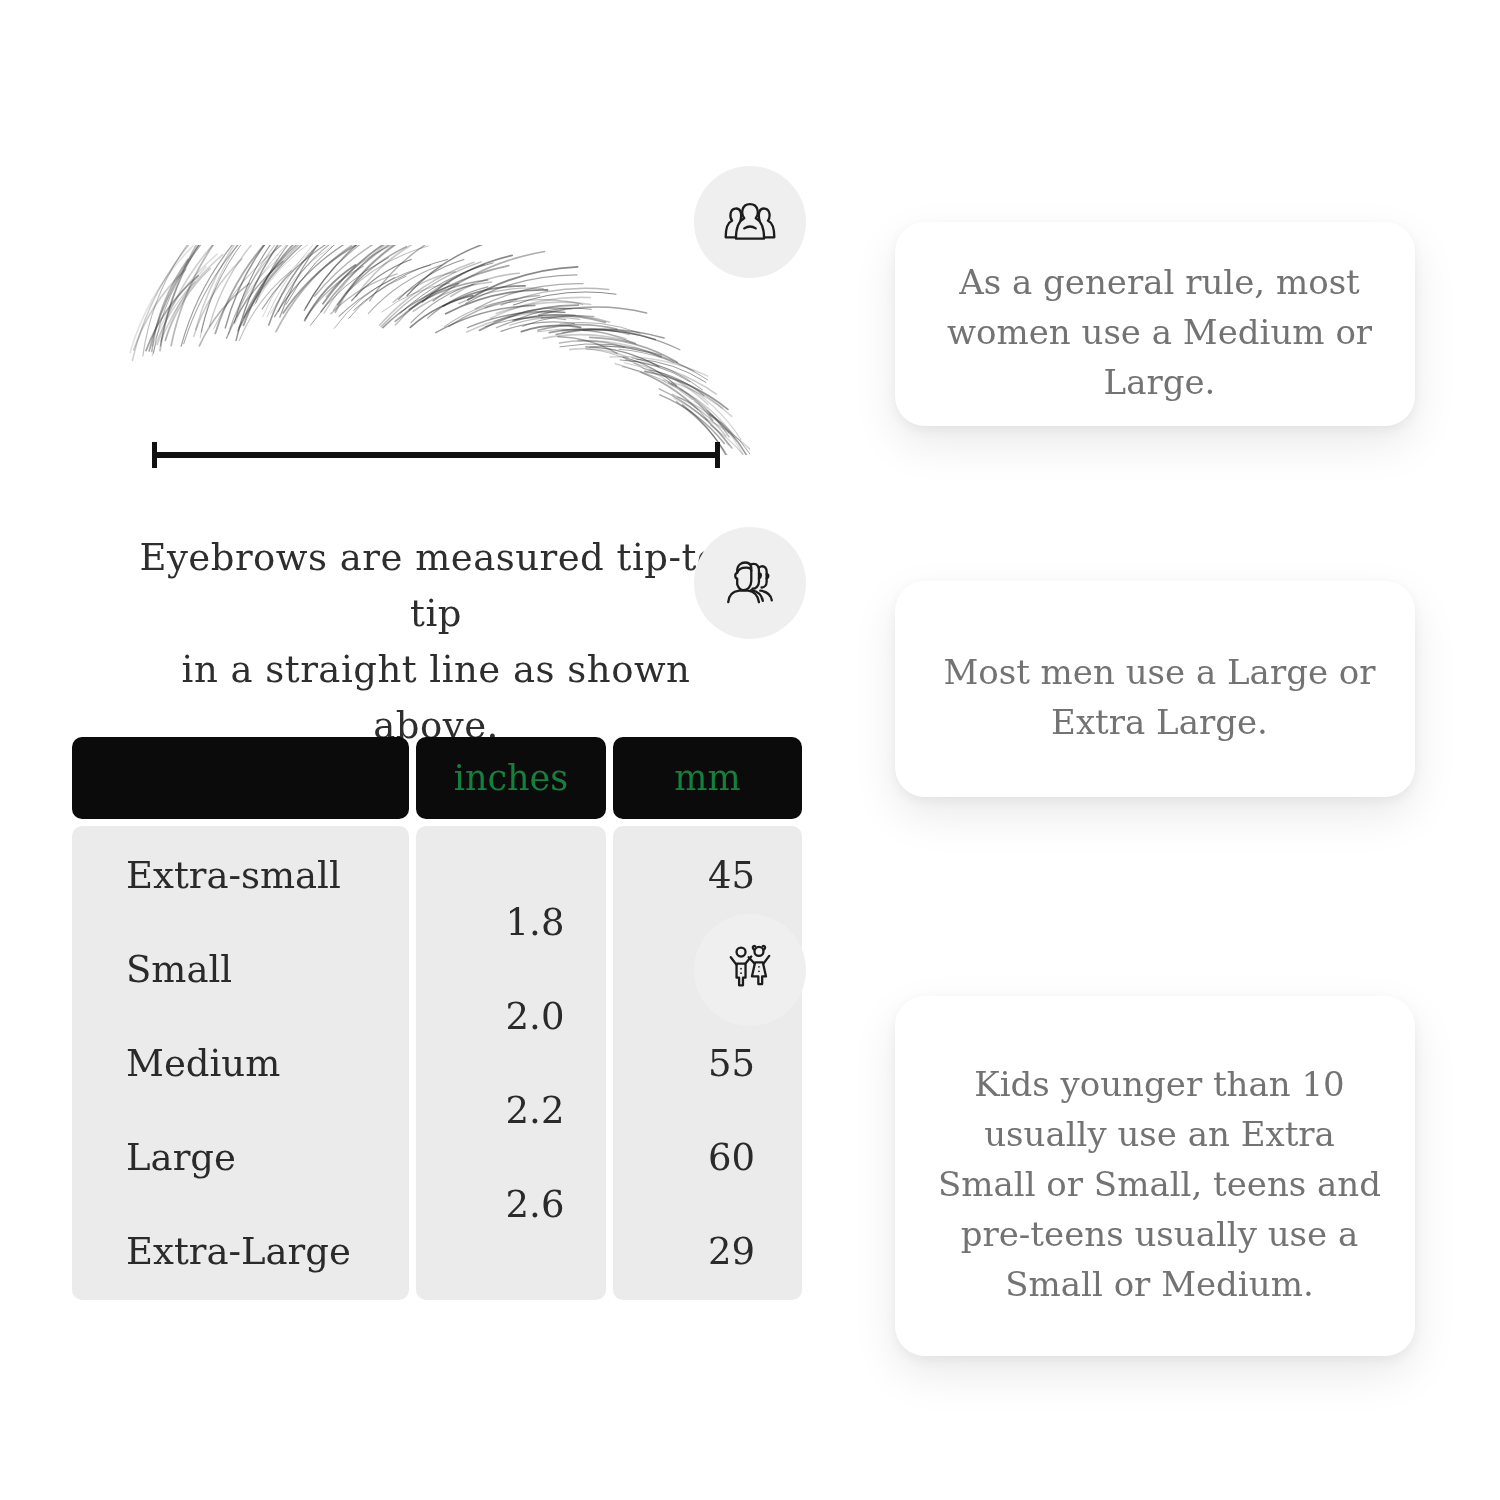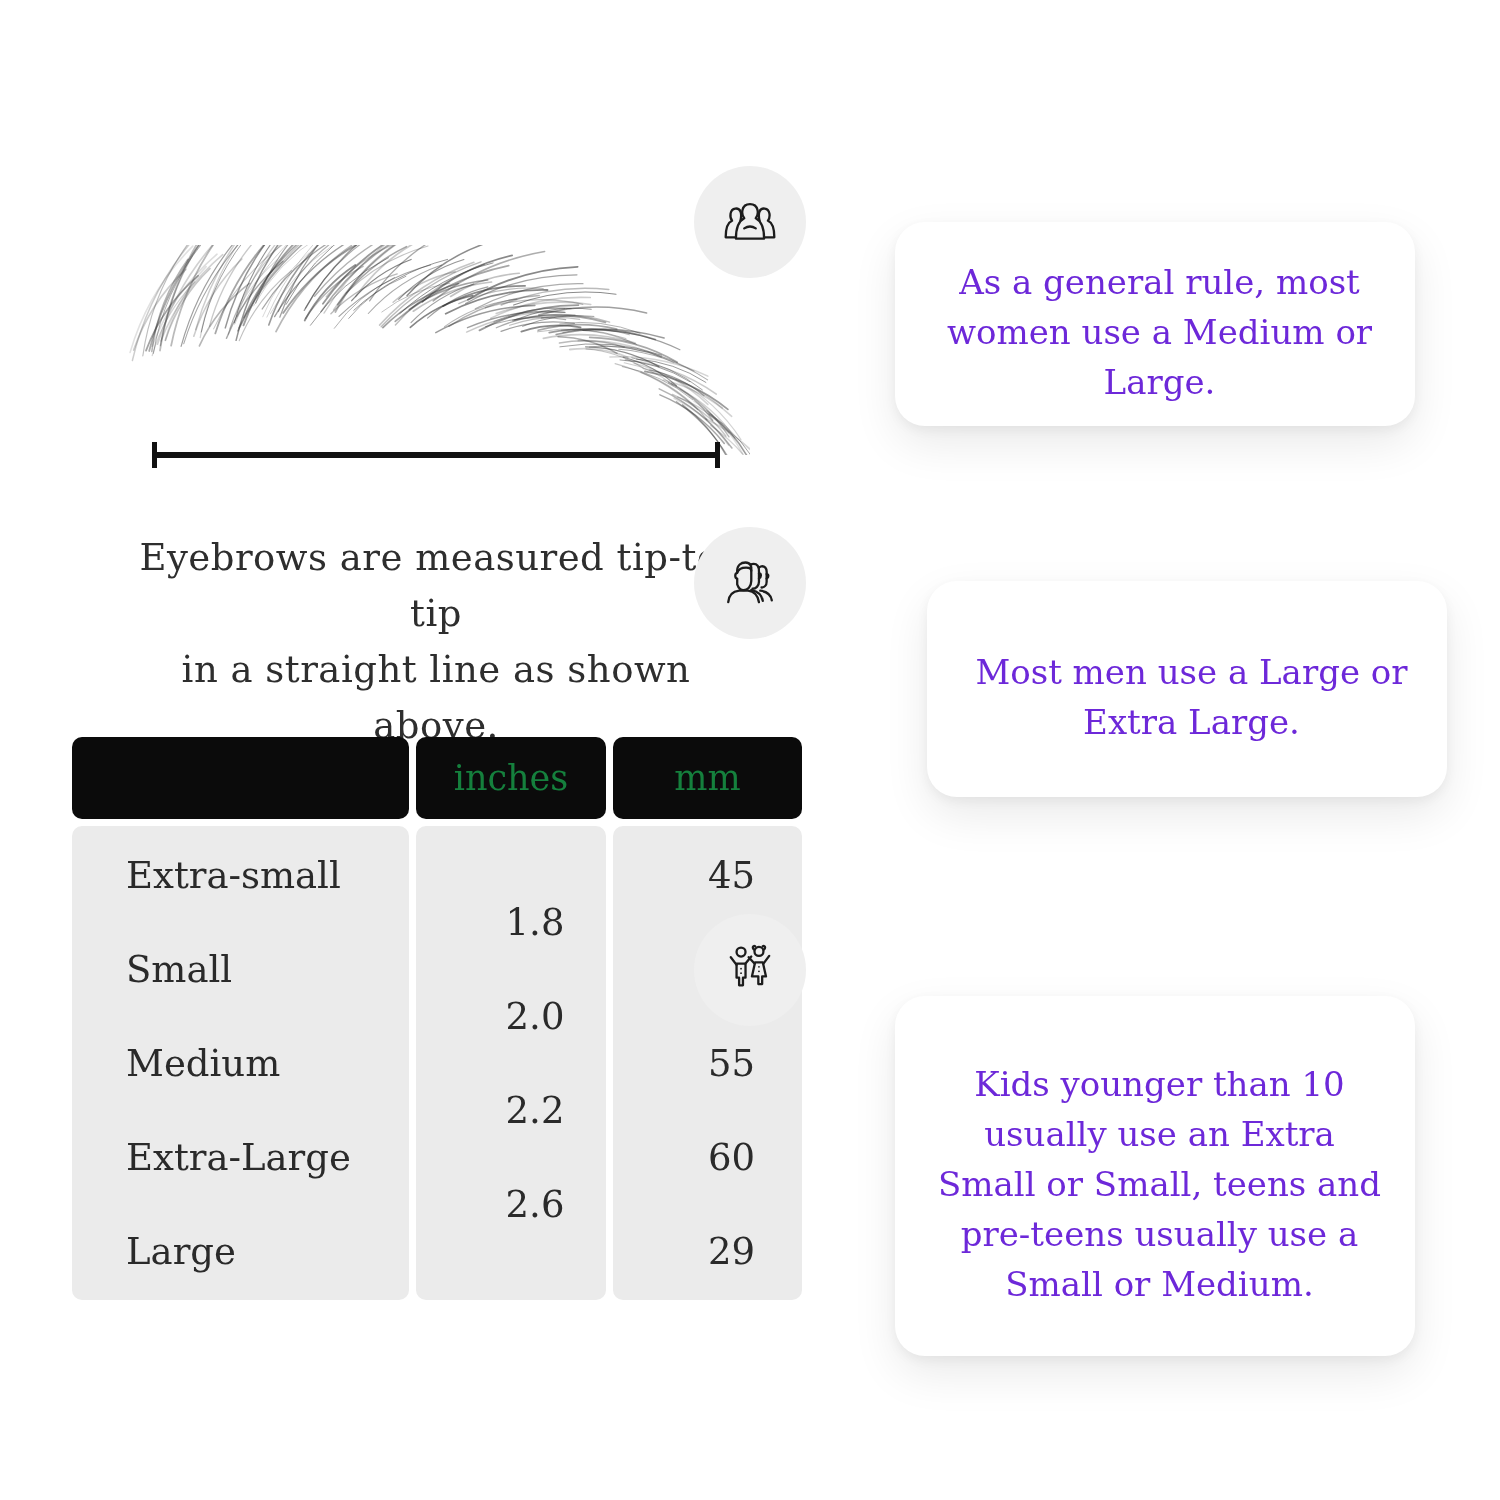--- a/index.html
+++ b/index.html
@@ -44,30 +44,30 @@
   .col-size .cell{padding-left:54px;}
   .col-inches .cell,.col-mm .cell{justify-content:center;padding-left:48px;}
   
   .card{
     position:absolute;left:895px;width:520px;background:#ffffff;border-radius:30px;
     box-shadow:0 18px 45px rgba(0,0,0,.085),0 4px 12px rgba(0,0,0,.05);
     display:flex;align-items:center;justify-content:center;
   }
   .card .txt{
     padding:30px 30px 14px 39px;margin:0;
-    font-size:34px;line-height:50px;text-align:center;color:#6d28d9;
+    font-size:34px;line-height:50px;text-align:center;color:#737373;
   }
   .badge{
     position:absolute;left:50%;transform:translateX(-50%);
     width:112px;height:112px;border-radius:50%;background:#efefef;
     display:flex;align-items:center;justify-content:center;
   }
   .badge svg{width:64px;height:64px;}
   #card-women{top:222px;height:204px;}
-  #card-men{top:581px;height:216px;margin-left:32px;}
+  #card-men{top:581px;height:216px;}
   #card-kids{top:996px;height:360px;}
   .badge-women{top:166px;}
   .badge-men{top:527px;}
   .badge-kids{top:914px;}
   .icon-stroke{fill:none;stroke:#1c1c1c;stroke-width:3.6;stroke-linecap:round;stroke-linejoin:round;}
   .icon-fill{fill:#efefef;stroke:#1c1c1c;stroke-width:3.6;stroke-linecap:round;stroke-linejoin:round;}
 </style>
 </head>
 <body>
 
@@ -264,22 +264,22 @@
     <div>in a straight line as shown above.</div>
   </div>
 
   <div class="size-table">
     <div class="col col-size">
       <div class="th"></div>
       <div class="tb">
         <div class="cell">Extra-small</div>
         <div class="cell">Small</div>
         <div class="cell">Medium</div>
+        <div class="cell">Large</div>
         <div class="cell">Extra-Large</div>
-        <div class="cell">Large</div>
       </div>
     </div>
     <div class="col col-inches">
       <div class="th">inches</div>
       <div class="tb">
         <div class="cell">1.8</div>
         <div class="cell">2.0</div>
         <div class="cell">2.2</div>
         <div class="cell">2.6</div>
       </div>

